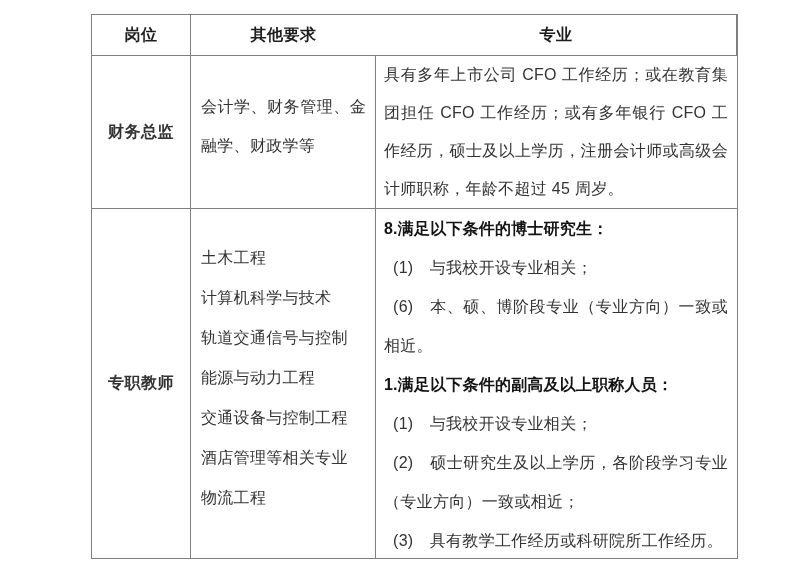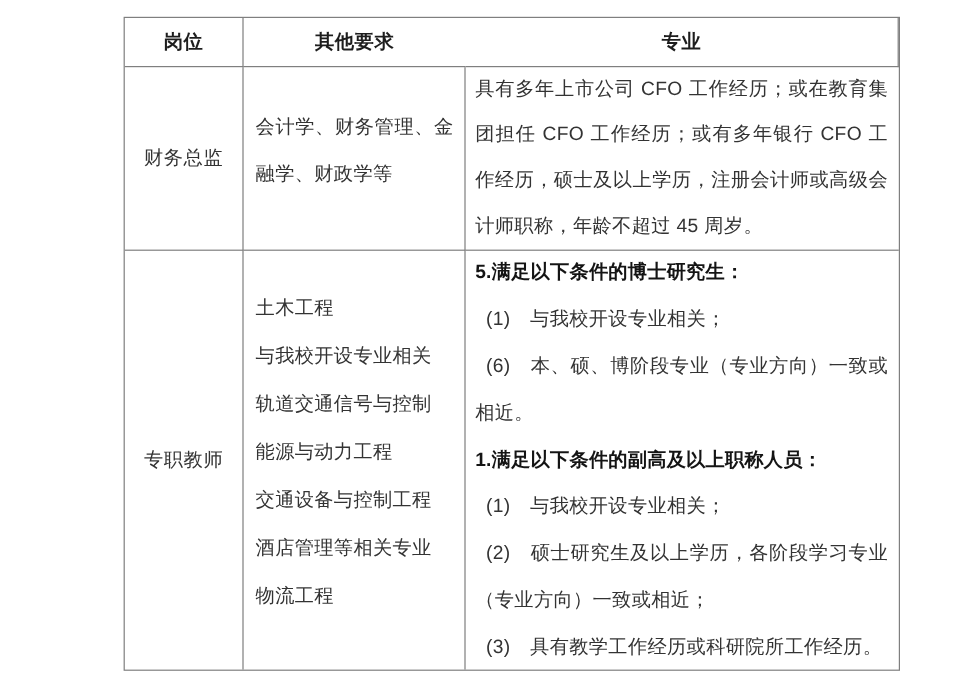--- a/index.html
+++ b/index.html
@@ -11,50 +11,50 @@
   }
   .doc-table {
     position: absolute;
     left: 91px; top: 14px;
     width: 647px; height: 545px;
     border: 1px solid #7f7f7f;
     display: grid;
     grid-template-columns: 99px 185px 1fr;
     grid-template-rows: 41px 153px 1fr;
     background: #ffffff;
-    margin-left: 12px;
   }
   .cell {
     border-right: 1px solid #7f7f7f;
     border-bottom: 1px solid #7f7f7f;
     overflow: hidden;
   }
   .cell.last-col { border-right: none; }
   .cell.last-row { border-bottom: none; }
   .th {
     display: flex; align-items: center; justify-content: center;
     font-size: 16px; font-weight: bold; color: #1d1d1d;
     letter-spacing: 0.5px;
   }
   .pos-cell {
     display: flex; align-items: center; justify-content: center;
     font-size: 16px; color: #333333;
     letter-spacing: 0.5px;
+    font-weight: bold;
   }
   .majors-cell {
     display: flex; flex-direction: column; justify-content: center;
     padding: 0 9px 12px 10px;
     font-size: 16px; color: #333333;
   }
   .majors-cell .major-wrap {
     line-height: 39px; text-align: justify; letter-spacing: 0.3px;
   }
   .majors-cell.list .major-wrap { line-height: 40px; text-align: left; }
   .reqs-cell {
-    display: flex; flex-direction: column; justify-content: center;
+    display: flex; flex-direction: column; justify-content: flex-start;
     padding: 0 9px 0 8px;
     font-size: 16px; color: #333333;
   }
   .req {
     line-height: 39px;
     text-align: justify;
     letter-spacing: 0.3px;
   }
   .reqs-cell.row-finance .req { line-height: 38px; }
   .req.bold {
@@ -85,29 +85,29 @@
     </div>
   <div class="cell reqs-cell row-finance last-col">
       <div class="req">具有多年上市公司 CFO 工作经历；或在教育集团担任 CFO 工作经历；或有多年银行 CFO 工作经历，硕士及以上学历，注册会计师或高级会计师职称，年龄不超过 45 周岁。</div>
     </div>
 
   <div class="cell pos-cell last-row">
     <span>专职教师</span>
   </div>
   <div class="cell majors-cell list last-row">
       <div class="major-wrap">土木工程</div>
-      <div class="major-wrap">与我校开设专业相关</div>
+      <div class="major-wrap">计算机科学与技术</div>
       <div class="major-wrap">轨道交通信号与控制</div>
       <div class="major-wrap">能源与动力工程</div>
       <div class="major-wrap">交通设备与控制工程</div>
       <div class="major-wrap">酒店管理等相关专业</div>
       <div class="major-wrap">物流工程</div>
     </div>
   <div class="cell reqs-cell last-col last-row">
-      <div class="req bold">5.满足以下条件的博士研究生：</div>
+      <div class="req bold">8.满足以下条件的博士研究生：</div>
       <div class="req indent">(1)　与我校开设专业相关；</div>
       <div class="req indent">(6)　本、硕、博阶段专业（专业方向）一致或相近。</div>
       <div class="req bold">1.满足以下条件的副高及以上职称人员：</div>
       <div class="req indent">(1)　与我校开设专业相关；</div>
       <div class="req indent">(2)　硕士研究生及以上学历，各阶段学习专业（专业方向）一致或相近；</div>
       <div class="req indent">(3)　具有教学工作经历或科研院所工作经历。</div>
     </div>
 
 </div>
 

